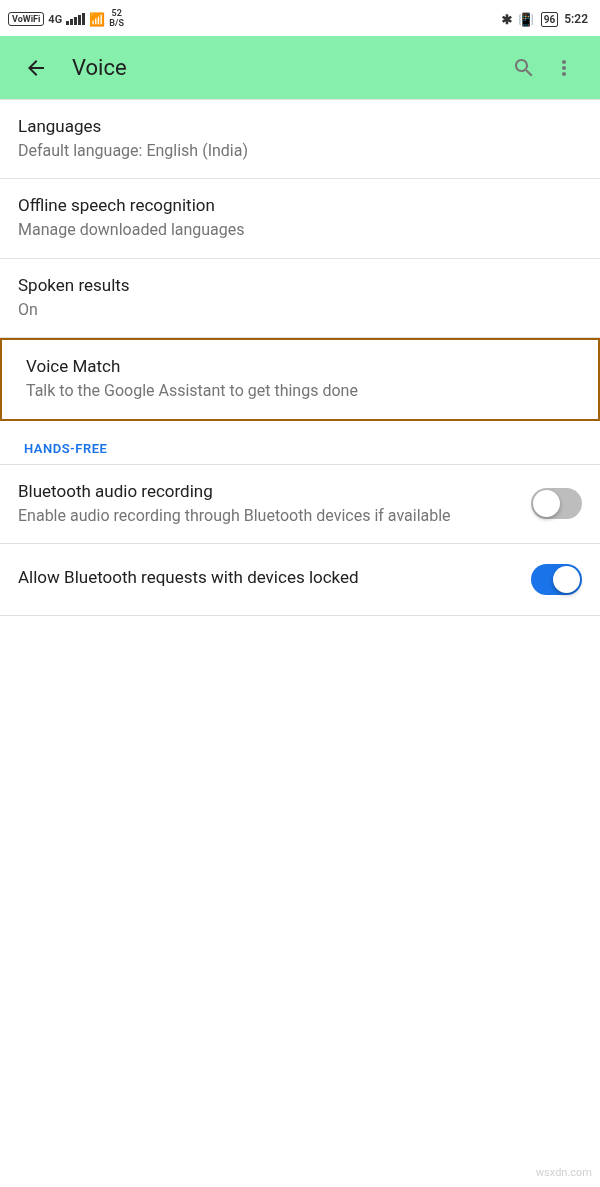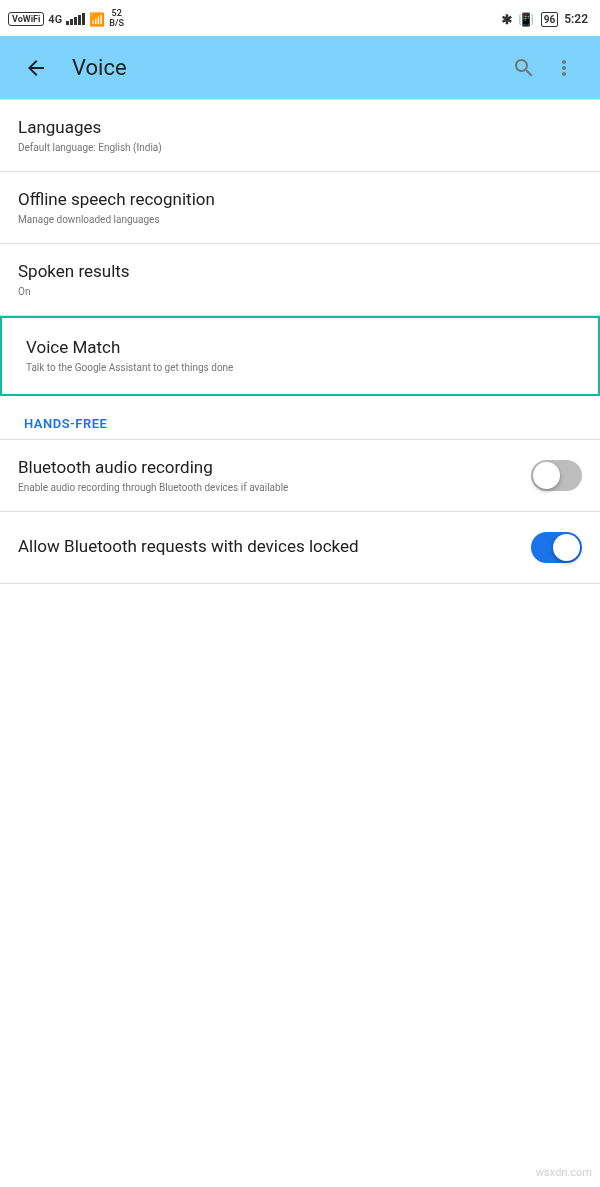--- a/index.html
+++ b/index.html
@@ -76,21 +76,21 @@
       font-size: 9px;
       line-height: 1.1;
     }
 
     
     .app-bar {
       display: flex;
       align-items: center;
       padding: 0 16px;
       height: 64px;
-      background: #7dd3fc;
+      background: #86efac;
       border-bottom: 1px solid #e0e0e0;
     }
     .back-btn {
       width: 40px;
       height: 40px;
       display: flex;
       align-items: center;
       justify-content: center;
       cursor: pointer;
       margin-right: 16px;
@@ -124,21 +124,21 @@
       cursor: pointer;
     }
     .item-text { flex: 1; }
     .item-title {
       font-size: 17px;
       font-weight: 400;
       color: #212121;
       margin-bottom: 4px;
     }
     .item-subtitle {
-      font-size: 10px;
+      font-size: 16px;
       color: #757575;
       line-height: 1.4;
     }
 
     
     .toggle {
       width: 51px;
       height: 31px;
       border-radius: 16px;
       position: relative;
@@ -169,21 +169,21 @@
       padding: 20px 24px 8px;
       font-size: 13px;
       font-weight: 600;
       color: #1a73e8;
       letter-spacing: 0.5px;
       background: #fff;
     }
 
     
     .voice-match-item {
-      border: 2px solid #14b8a6;
+      border: 2px solid #a16207;
       margin: 0;
       padding: 16px 24px;
       display: flex;
       align-items: center;
       justify-content: space-between;
       min-height: 80px;
       cursor: pointer;
       background: #fff;
     }
 

